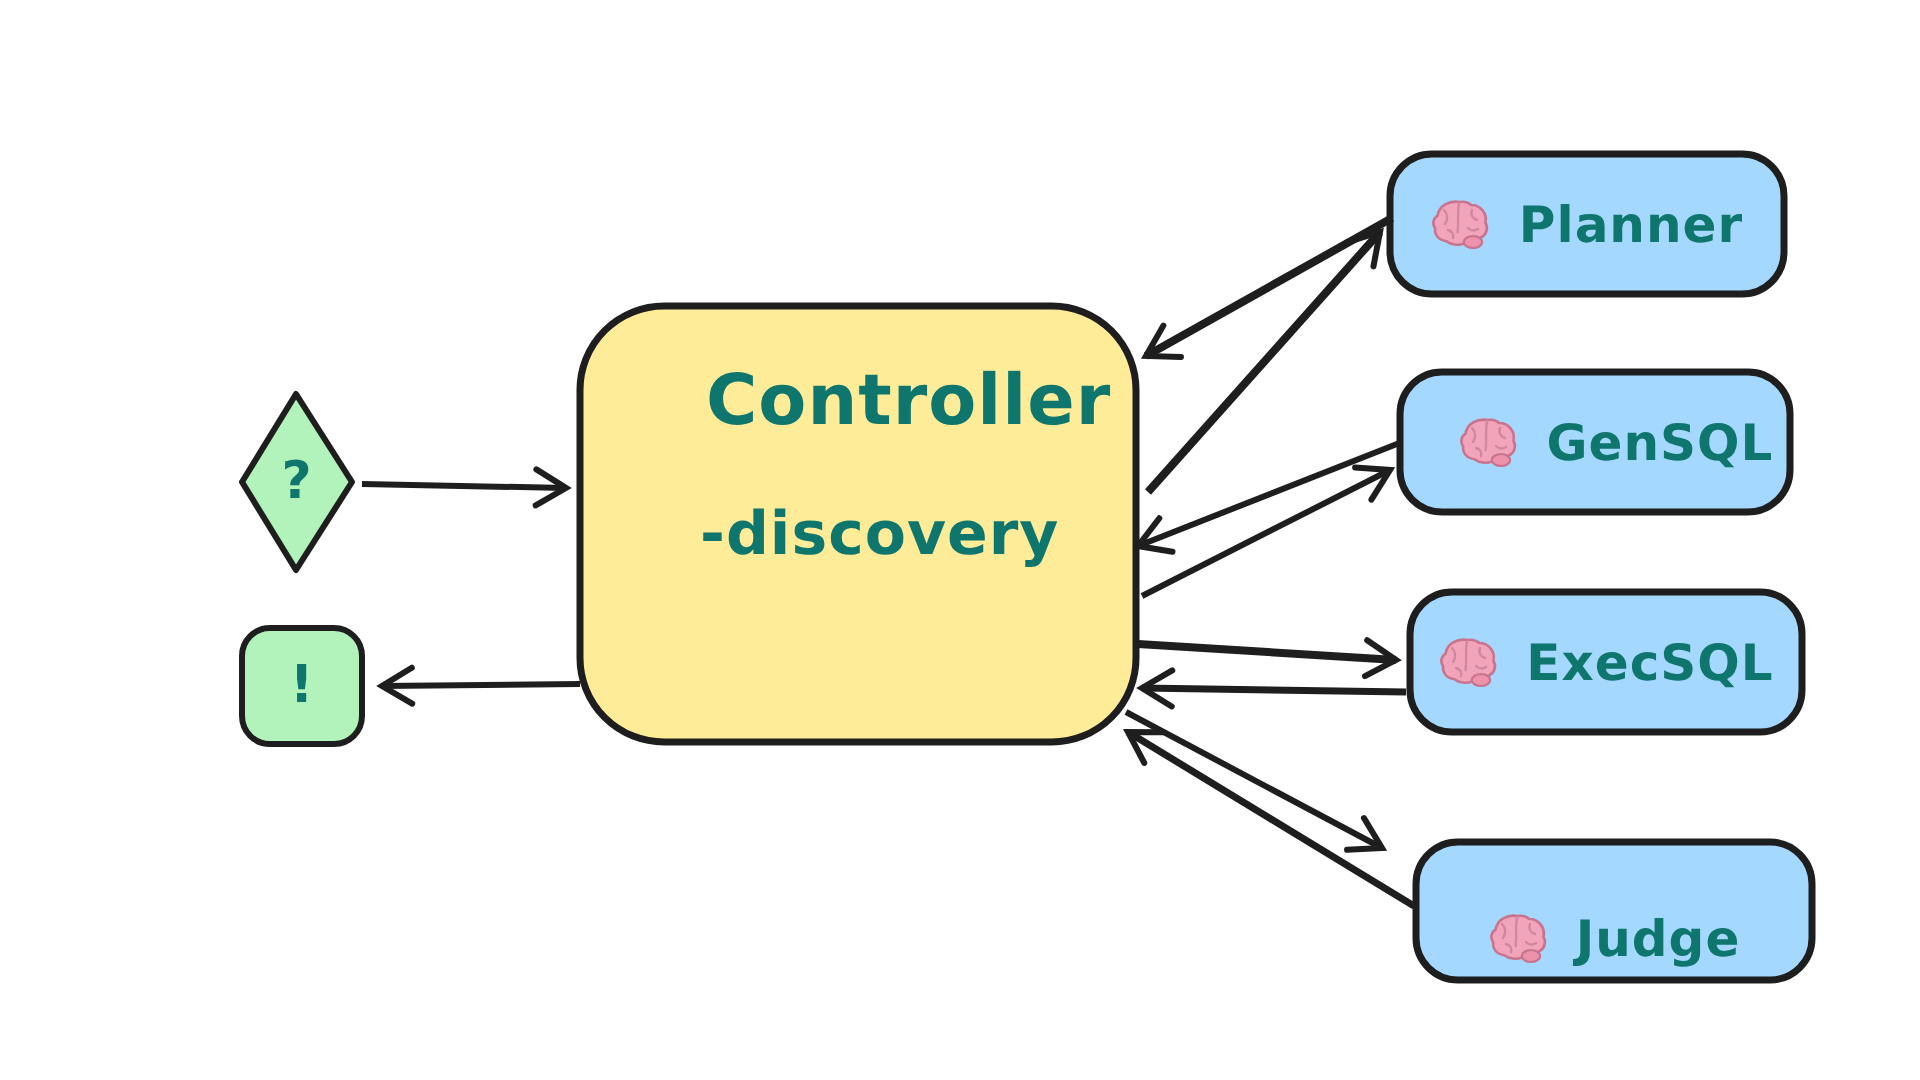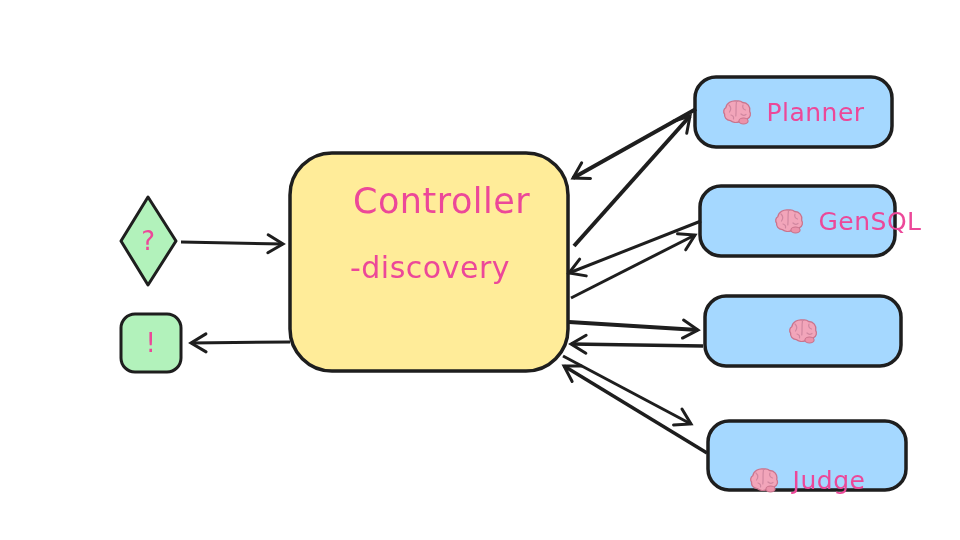--- a/index.html
+++ b/index.html
@@ -2,21 +2,21 @@
 <html><head>
 <meta charset="utf-8">
 <style>
   html,body{margin:0;padding:0;background:#fff;}
   #canvas{
     position:relative;width:960px;height:540px;background:#ffffff;
     overflow:hidden;font-family:"DejaVu Sans", sans-serif;color:#1e1e1e;
   }
   #wires{position:absolute;left:0;top:0;width:960px;height:540px;}
   .overlay{position:absolute;display:flex;align-items:center;justify-content:center;}
-  .hand{font-weight:400;letter-spacing:0.5px;color:#ec4899;}
+  .hand{font-weight:700;letter-spacing:0.5px;color:#0f766e;}
   .controller-title{position:absolute;left:353px;top:181px;font-size:35px;}
   .controller-bullets{position:absolute;left:350px;top:250px;font-size:30px;line-height:35px;}
   .controller-bullets div{white-space:nowrap;}
   .agent-box{position:absolute;display:flex;align-items:center;justify-content:center;gap:13px;}
   .agent-label{font-size:25px;}
   .io-label{font-size:26px;}
   .brain{flex:0 0 auto;}
 </style>
 </head>
 <body>
@@ -62,38 +62,39 @@
 
   <div class="agent-box" style="left:695px;top:77px;width:197px;height:70px;">
     <svg class="brain" width="31" height="27" viewBox="0 0 31 27">
       <path d="M15 2 C9.5 1 4.5 4 3.8 8.8 C1.6 10 1 13 2.6 15.2 C2.1 18.2 4.3 21.2 8.2 21.6 C10.4 23.4 14.4 23.8 16.8 22.8 C20.4 23.8 24.2 22.2 25.6 19.6 C28.2 18.6 29.3 15 27.7 12.4 C28.8 7.8 25.2 3.4 20.6 3.5 C19 2 17 1.7 15 2 Z" fill="#f2a5ba" stroke="#c9748d" stroke-width="1.3"></path>
       <ellipse cx="21.5" cy="22" rx="4.6" ry="3" fill="#ec92aa" stroke="#c9748d" stroke-width="1.1"></ellipse>
       <path d="M14.5 2.5 C13.6 8 14.4 12 13.8 17 M7 6 C9 8 9 11 7.5 13 M21 6 C20 8.5 21.5 10.5 23.5 11 M9 16 C11 16.5 12 18 11.5 20 M19 15 C20.5 16.5 22.5 16.5 24 15.5" fill="none" stroke="#d087a0" stroke-width="1.2" stroke-linecap="round"></path>
     </svg>
     <span class="agent-label hand">Planner</span>
   </div>
 
-  <div class="agent-box" style="left:700px;top:186px;width:216px;height:70px;padding-left:40px;">
+  <div class="agent-box" style="left:700px;top:186px;width:216px;height:70px;">
     <svg class="brain" width="31" height="27" viewBox="0 0 31 27">
       <path d="M15 2 C9.5 1 4.5 4 3.8 8.8 C1.6 10 1 13 2.6 15.2 C2.1 18.2 4.3 21.2 8.2 21.6 C10.4 23.4 14.4 23.8 16.8 22.8 C20.4 23.8 24.2 22.2 25.6 19.6 C28.2 18.6 29.3 15 27.7 12.4 C28.8 7.8 25.2 3.4 20.6 3.5 C19 2 17 1.7 15 2 Z" fill="#f2a5ba" stroke="#c9748d" stroke-width="1.3"></path>
       <ellipse cx="21.5" cy="22" rx="4.6" ry="3" fill="#ec92aa" stroke="#c9748d" stroke-width="1.1"></ellipse>
       <path d="M14.5 2.5 C13.6 8 14.4 12 13.8 17 M7 6 C9 8 9 11 7.5 13 M21 6 C20 8.5 21.5 10.5 23.5 11 M9 16 C11 16.5 12 18 11.5 20 M19 15 C20.5 16.5 22.5 16.5 24 15.5" fill="none" stroke="#d087a0" stroke-width="1.2" stroke-linecap="round"></path>
     </svg>
     <span class="agent-label hand">GenSQL</span>
   </div>
 
   <div class="agent-box" style="left:705px;top:296px;width:196px;height:70px;">
     <svg class="brain" width="31" height="27" viewBox="0 0 31 27">
       <path d="M15 2 C9.5 1 4.5 4 3.8 8.8 C1.6 10 1 13 2.6 15.2 C2.1 18.2 4.3 21.2 8.2 21.6 C10.4 23.4 14.4 23.8 16.8 22.8 C20.4 23.8 24.2 22.2 25.6 19.6 C28.2 18.6 29.3 15 27.7 12.4 C28.8 7.8 25.2 3.4 20.6 3.5 C19 2 17 1.7 15 2 Z" fill="#f2a5ba" stroke="#c9748d" stroke-width="1.3"></path>
       <ellipse cx="21.5" cy="22" rx="4.6" ry="3" fill="#ec92aa" stroke="#c9748d" stroke-width="1.1"></ellipse>
       <path d="M14.5 2.5 C13.6 8 14.4 12 13.8 17 M7 6 C9 8 9 11 7.5 13 M21 6 C20 8.5 21.5 10.5 23.5 11 M9 16 C11 16.5 12 18 11.5 20 M19 15 C20.5 16.5 22.5 16.5 24 15.5" fill="none" stroke="#d087a0" stroke-width="1.2" stroke-linecap="round"></path>
     </svg>
+    <span class="agent-label hand">ExecSQL</span>
   </div>
 
-  <div class="agent-box" style="left:708px;top:446px;width:198px;height:69px;">
+  <div class="agent-box" style="left:708px;top:435px;width:198px;height:69px;">
     <svg class="brain" width="31" height="27" viewBox="0 0 31 27">
       <path d="M15 2 C9.5 1 4.5 4 3.8 8.8 C1.6 10 1 13 2.6 15.2 C2.1 18.2 4.3 21.2 8.2 21.6 C10.4 23.4 14.4 23.8 16.8 22.8 C20.4 23.8 24.2 22.2 25.6 19.6 C28.2 18.6 29.3 15 27.7 12.4 C28.8 7.8 25.2 3.4 20.6 3.5 C19 2 17 1.7 15 2 Z" fill="#f2a5ba" stroke="#c9748d" stroke-width="1.3"></path>
       <ellipse cx="21.5" cy="22" rx="4.6" ry="3" fill="#ec92aa" stroke="#c9748d" stroke-width="1.1"></ellipse>
       <path d="M14.5 2.5 C13.6 8 14.4 12 13.8 17 M7 6 C9 8 9 11 7.5 13 M21 6 C20 8.5 21.5 10.5 23.5 11 M9 16 C11 16.5 12 18 11.5 20 M19 15 C20.5 16.5 22.5 16.5 24 15.5" fill="none" stroke="#d087a0" stroke-width="1.2" stroke-linecap="round"></path>
     </svg>
     <span class="agent-label hand">Judge</span>
   </div>
 
 </div>
 

